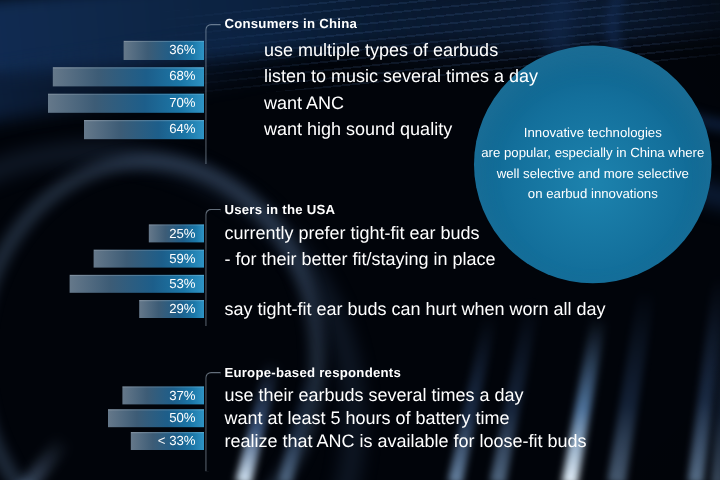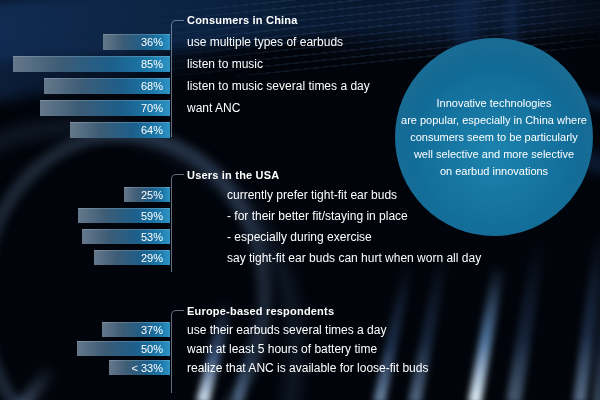--- a/index.html
+++ b/index.html
@@ -57,24 +57,24 @@
   .axis{position:absolute;left:171px;width:12px;
         border-left:1px solid rgba(165,182,198,.6);border-top:1px solid rgba(165,182,198,.6);
         border-top-left-radius:5px;}
   .rows{position:absolute;left:0;right:0;}
   .row{position:relative;}
   .bar{position:absolute;right:430px;top:0;height:100%;
        background:linear-gradient(90deg,var(--bar-gradient-start,#65788a) 0%,#3d5c76 30%,var(--bar-gradient-mid,#1d5e8a) 62%,#1b77a8 85%,var(--bar-gradient-end,#2e93c4) 100%);
        box-shadow:inset 0 1px 0 rgba(255,255,255,.18);
        display:flex;align-items:center;justify-content:flex-end;}
   .pct{font-size:11px;padding-right:7px;color:var(--text,#fff);white-space:nowrap;}
-  .rowlabel{position:absolute;left:187px;top:50%;transform:translateY(-50%);font-size:12px;white-space:nowrap;color:var(--text,#fff);}
+  .rowlabel{position:absolute;left:187px;top:50%;transform:translateY(-50%);font-size:15px;white-space:nowrap;color:var(--text,#fff);}
 
-  #sec0{top:14px;}  #sec0 .axis{top:6px;height:116px;} #sec0 .rows{top:20px;} #sec0 .row{height:16px;margin-bottom:6px;}
-  #sec1{top:169px;} #sec1 .axis{top:5px;height:97px;}  #sec1 .rows{top:18px;padding-left:40px;} #sec1 .row{height:15px;margin-bottom:6px;}
+  #sec0{top:14px;}  #sec0 .axis{top:6px;height:116px;} #sec0 .rows{top:20px;padding-left:33px;} #sec0 .row{height:16px;margin-bottom:6px;}
+  #sec1{top:169px;} #sec1 .axis{top:5px;height:97px;}  #sec1 .rows{top:18px;} #sec1 .row{height:15px;margin-bottom:6px;}
   #sec2{top:305px;} #sec2 .axis{top:5px;height:82px;}  #sec2 .rows{top:17px;} #sec2 .row{height:15px;margin-bottom:4px;padding-left:36px;}
 </style>
 </head>
 <body>
 
 <div id="stage">
 
   <div class="bg">
     <div class="band1"></div>
     <div class="band2"></div>
@@ -92,57 +92,51 @@
     <div class="trail t5"></div>
     <div class="trail t6"></div>
     <div class="trail t7"></div>
     <div class="trail t8"></div>
     <div class="vignette"></div>
   </div>
 
   <div class="callout">
     <div class="callout-line">Innovative technologies</div>
     <div class="callout-line">are popular, especially in China where</div>
-    <div class="callout-line">consumers seem to be particularly</div>
     <div class="callout-line">well selective and more selective</div>
     <div class="callout-line">on earbud innovations</div>
   </div>
 
   <div class="section" id="sec0">
     <div class="sec-header">Consumers in China</div>
     <div class="axis"></div>
     <div class="rows">
       <div class="row">
         <div class="bar" style="width: 67px;">
             <span class="pct">36%</span>
           </div>
         <span class="rowlabel">use multiple types of earbuds</span>
-      </div>
-      <div class="row">
-        <div class="bar" style="width: 157px;">
-            <span class="pct">85%</span>
-          </div>
-        <span class="rowlabel">listen to music</span>
       </div>
       <div class="row">
         <div class="bar" style="width: 126px; margin-left: 20px;">
             <span class="pct">68%</span>
           </div>
         <span class="rowlabel">listen to music several times a day</span>
       </div>
       <div class="row">
         <div class="bar" style="width: 130px; text-align: center;">
             <span class="pct">70%</span>
           </div>
         <span class="rowlabel">want ANC</span>
       </div>
       <div class="row">
         <div class="bar" style="width: 100px;">
             <span class="pct">64%</span>
           </div>
+        <span class="rowlabel">want high sound quality</span>
       </div>
     </div>
   </div>
 
   <div class="section" id="sec1">
     <div class="sec-header">Users in the USA</div>
     <div class="axis"></div>
     <div class="rows">
       <div class="row">
         <div class="bar" style="width: 46px;">
@@ -150,46 +144,45 @@
           </div>
         <span class="rowlabel">currently prefer tight-fit ear buds</span>
       </div>
       <div class="row">
         <div class="bar" style="width: 92px;">
             <span class="pct">59%</span>
           </div>
         <span class="rowlabel">- for their better fit/staying in place</span>
       </div>
       <div class="row">
-        <div class="bar" style="width: 88px;">
+        <div class="bar" style="width: 112px;">
             <span class="pct">53%</span>
           </div>
-        <span class="rowlabel">- especially during exercise</span>
       </div>
       <div class="row">
-        <div class="bar" style="width: 76px;">
+        <div class="bar" style="width: 54px;">
             <span class="pct">29%</span>
           </div>
         <span class="rowlabel">say tight-fit ear buds can hurt when worn all day</span>
       </div>
     </div>
   </div>
 
   <div class="section" id="sec2">
     <div class="sec-header">Europe-based respondents</div>
     <div class="axis"></div>
     <div class="rows">
       <div class="row">
         <div class="bar" style="width: 68px;">
             <span class="pct">37%</span>
           </div>
         <span class="rowlabel">use their earbuds several times a day</span>
       </div>
       <div class="row">
-        <div class="bar" style="width: 93px;">
+        <div class="bar" style="width: 80px;">
             <span class="pct">50%</span>
           </div>
         <span class="rowlabel">want at least 5 hours of battery time</span>
       </div>
       <div class="row">
         <div class="bar" style="width: 61px;">
             <span class="pct">&lt; 33%</span>
           </div>
         <span class="rowlabel">realize that ANC is available for loose-fit buds</span>
       </div>

